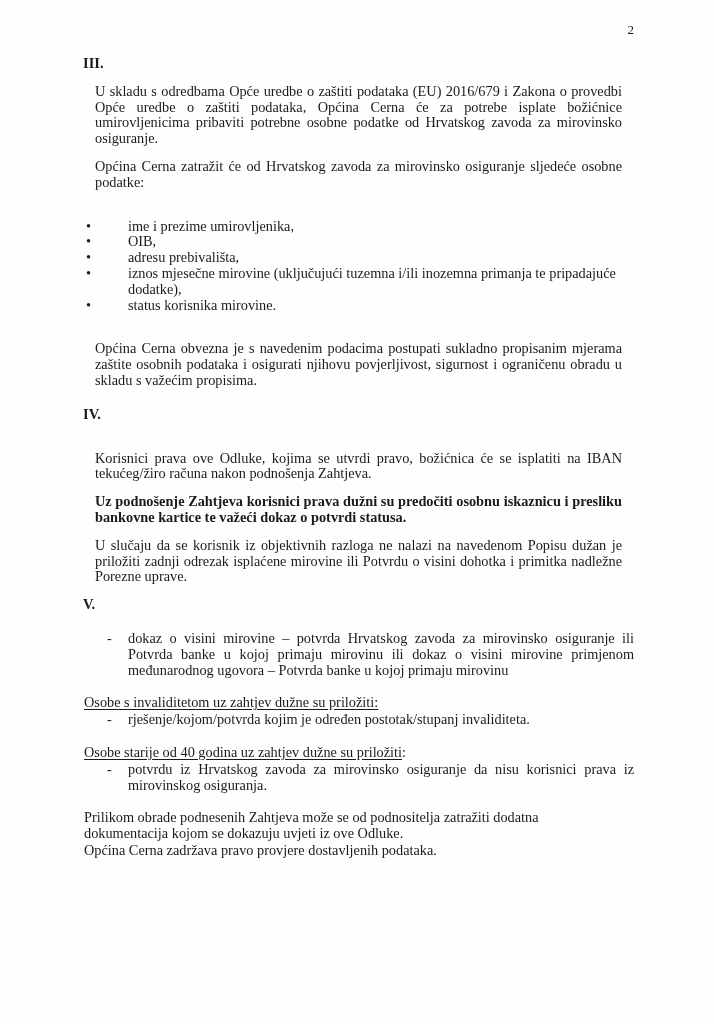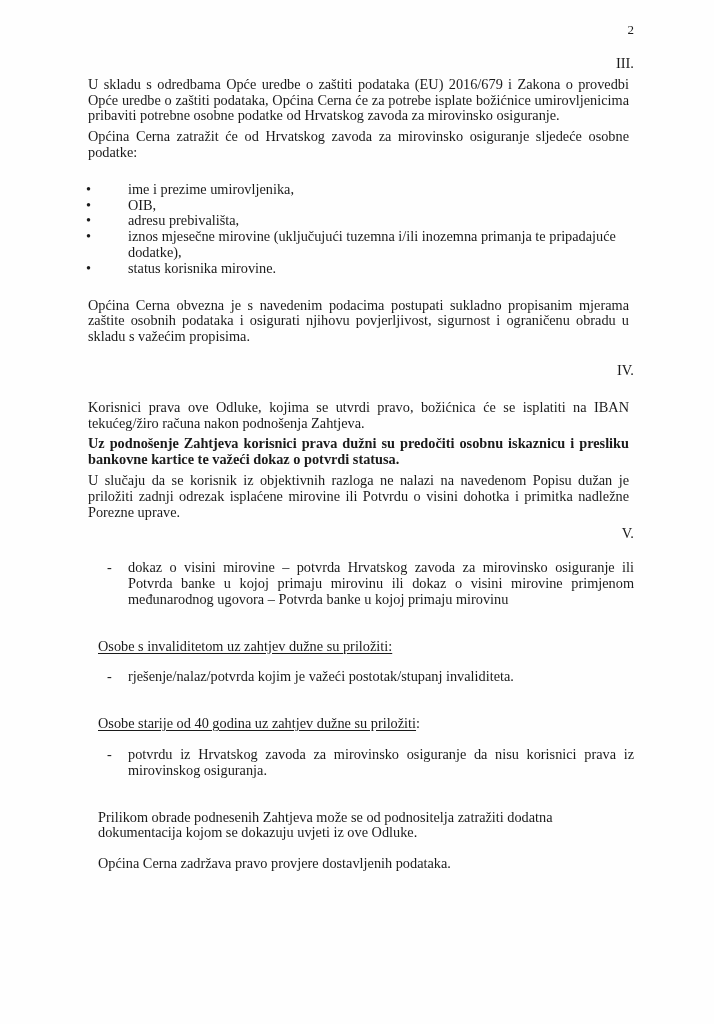--- a/index.html
+++ b/index.html
@@ -1,22 +1,22 @@
 <!DOCTYPE html>
 <html><head>
 <meta charset="utf-8">
 <style>
   html, body { margin: 0; padding: 0; background: #fefefe; }
   body { width: 714px; height: 1024px; position: relative; overflow: hidden;
          font-family: "Liberation Serif", "DejaVu Serif", serif; color: #1a1a1a; }
   .page { position: absolute; left: 83px; top: 0; width: 551px; font-size: 14.3px; line-height: 15.8px; }
   .pagenum { position: absolute; right: 80px; top: 22px; font-size: 13px; }
-  .heading { text-align: right; font-weight: normal; font-size: 14.5px; }
-  .just { text-align: justify; margin: 5px; }
-  p { margin: 15px; }
+  .heading { text-align: left; font-weight: bold; font-size: 14.5px; }
+  .just { text-align: justify; margin: 12px; }
+  p { margin: 1px; }
   ul.bullets { list-style: none; margin: 0; padding: 0; }
   ul.bullets li { position: relative; padding-left: 45px; }
   ul.bullets li .b { position: absolute; left: 3px; top: 0; }
   ul.dashes { list-style: none; margin: 0; padding: 0; }
   ul.dashes li { position: relative; padding-left: 45px; text-align: justify; }
   ul.dashes li .d { position: absolute; left: 24px; top: 0; }
   .u { text-decoration: underline; text-underline-offset: 2px; }
   .bold { font-weight: bold; }
 </style>
 </head>
@@ -51,21 +51,21 @@
 
   <div class="heading" style="margin-top:6px">V.</div>
   <div style="height:18px"></div>
   <ul class="dashes">
     <li><span class="d">-</span><span>dokaz o visini mirovine – potvrda Hrvatskog zavoda za mirovinsko osiguranje ili Potvrda banke u kojoj primaju mirovinu ili dokaz o visini mirovine primjenom međunarodnog ugovora – Potvrda banke u kojoj primaju mirovinu</span></li>
   </ul>
 
   <div style="height:16px"></div>
   <p><span class="u">Osobe s invaliditetom uz zahtjev dužne su priložiti:</span></p>
   <ul class="dashes">
-    <li><span class="d">-</span><span>rješenje/nalaz/potvrda kojim je važeći postotak/stupanj invaliditeta.</span></li>
+    <li><span class="d">-</span><span>rješenje/kojom/potvrda kojim je određen postotak/stupanj invaliditeta.</span></li>
   </ul>
 
   <div style="height:16px"></div>
   <p><span class="u">Osobe starije od 40 godina uz zahtjev dužne su priložiti</span><span>:</span></p>
   <ul class="dashes">
     <li><span class="d">-</span><span>potvrdu iz Hrvatskog zavoda za mirovinsko osiguranje da nisu korisnici prava iz mirovinskog osiguranja.</span></li>
   </ul>
 
   <div style="height:16px"></div>
   <p style="padding-right:10px">Prilikom obrade podnesenih Zahtjeva može se od podnositelja zatražiti dodatna dokumentacija kojom se dokazuju uvjeti iz ove Odluke.</p>

